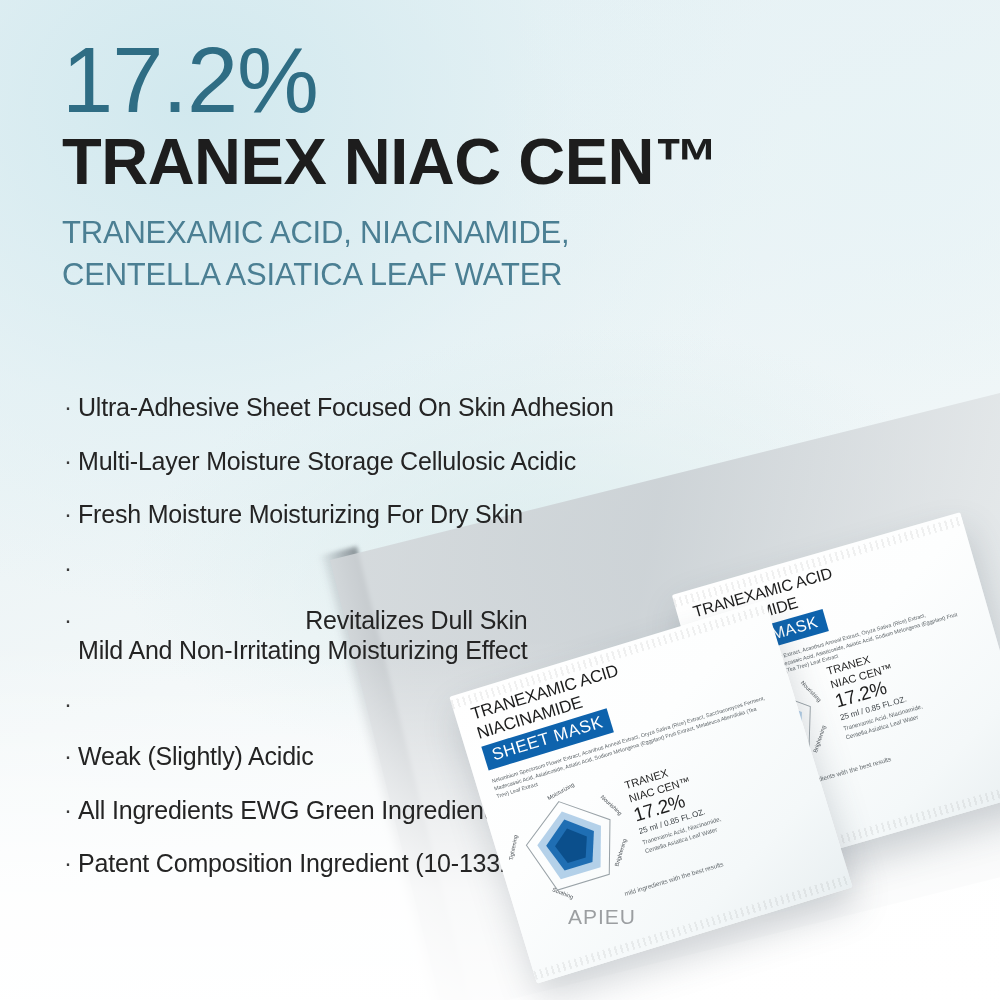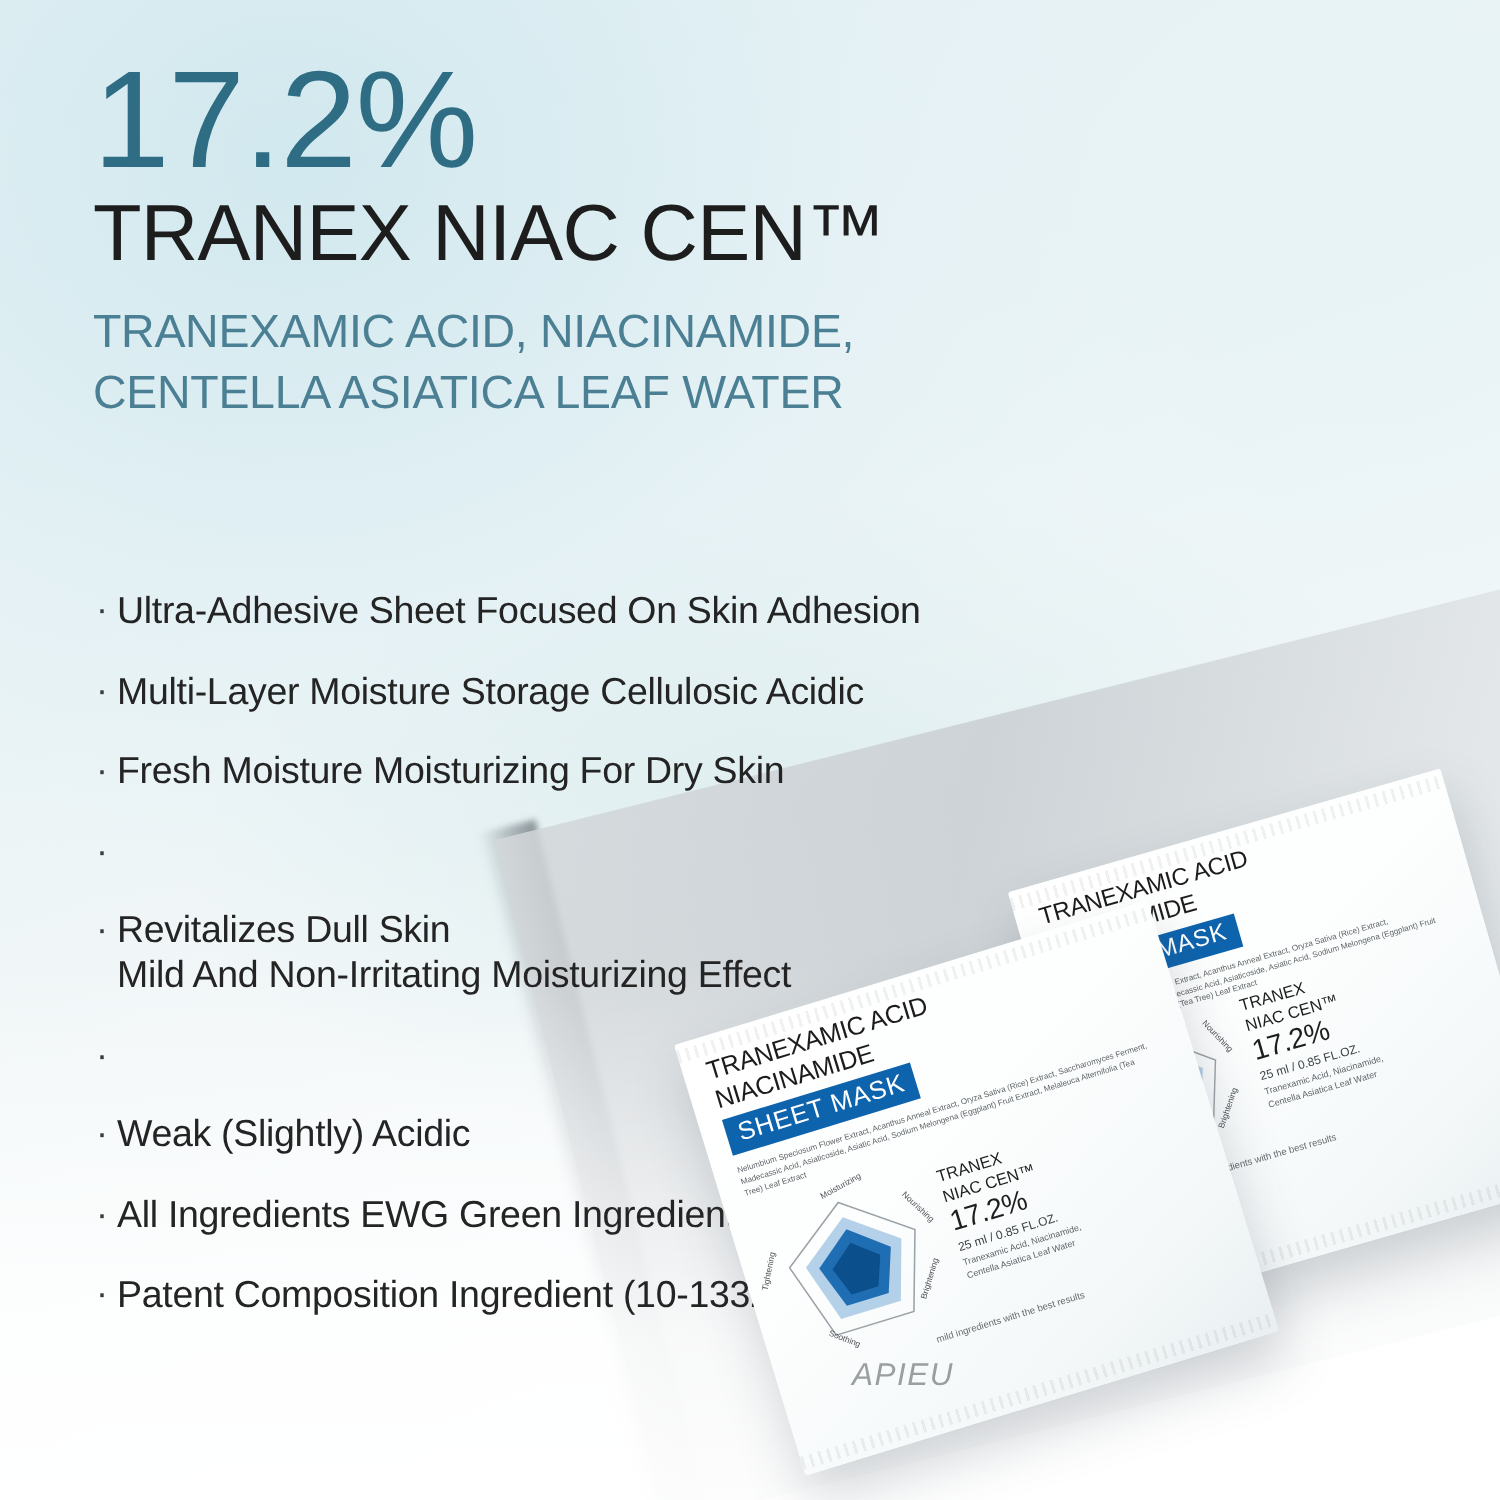--- a/index.html
+++ b/index.html
@@ -78,23 +78,23 @@
   }
   .headline-pct {
     font-size: 92px;
     line-height: 1.0;
     font-weight: 400;
     letter-spacing: -1px;
     color: #2f6d84;
     margin: 0 0 2px 0;
   }
   .headline-name {
-    font-size: 53px;
+    font-size: 65px;
     line-height: 1.05;
-    font-weight: 400;
+    font-weight: 700;
     letter-spacing: -0.5px;
     color: #1d1d1d;
     margin: 0 0 16px 0;
   }
   .subline {
     font-size: 31px;
     line-height: 1.35;
     font-weight: 400;
     color: #4b7f93;
     margin: 0;
@@ -115,21 +115,21 @@
     line-height: 1.22;
     letter-spacing: -0.2px;
   }
   .bullet .dot {
     width: 14px;
     flex: 0 0 14px;
     color: #3b3b3b;
     font-size: 24px;
     line-height: 1.22;
   }
-  .bullet .txt { white-space: pre-line; }
+  .bullet .txt { white-space: pre-line; text-align: right; }
 
   
   .sachet {
     position: absolute;
     background: linear-gradient(150deg, #ffffff 0%, #fdfefe 40%, #f4f8f9 78%, #e9eff1 100%);
     box-shadow: 0 18px 36px rgba(60,75,85,0.22);
     border-radius: 2px;
   }
   .sachet .serrate-top,
   .sachet .serrate-bottom {
@@ -225,21 +225,20 @@
     white-space: nowrap;
   }
   .watermark {
     position: absolute;
     left: 568px;
     top: 905px;
     font-size: 21px;
     color: #8c8f92;
     letter-spacing: 1px;
     opacity: 0.85;
-    font-style: italic;
   }
 </style>
 </head>
 <body>
 
 <div id="page">
 
   <div class="wash wash-a"></div>
   <div class="wash wash-b"></div>
   <div class="wash wash-c"></div>

